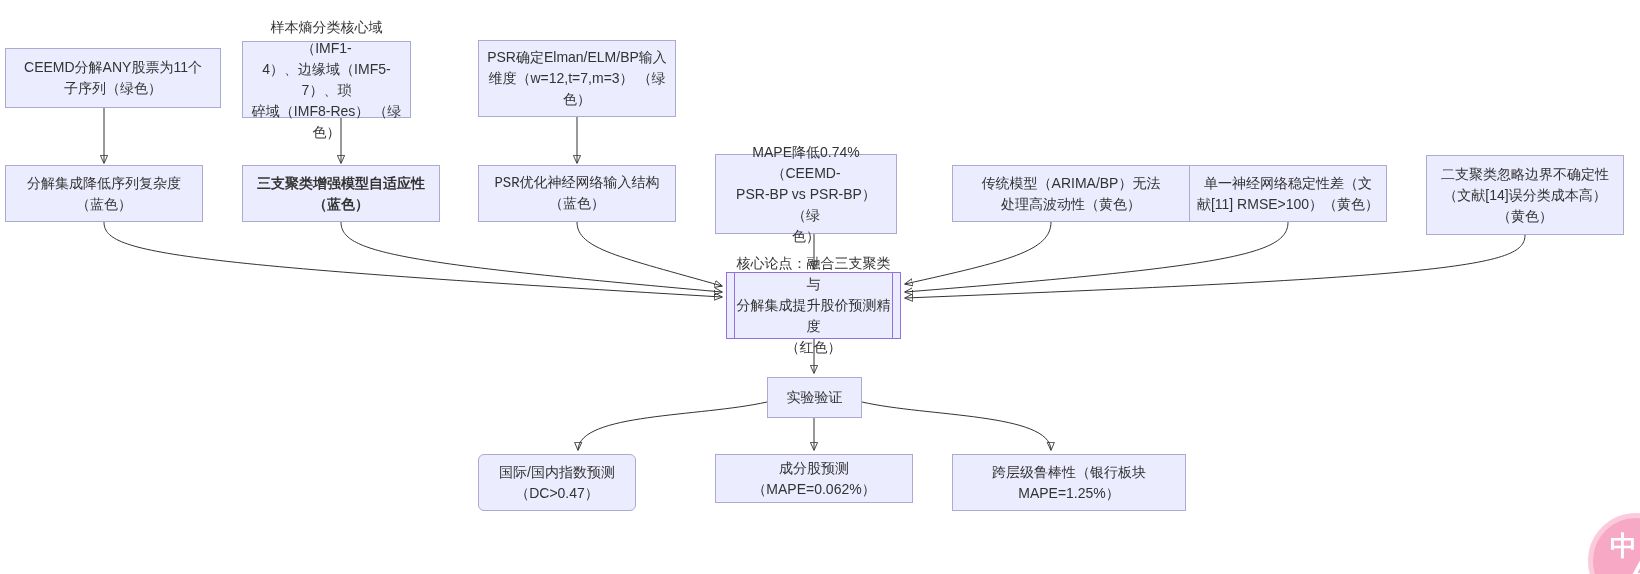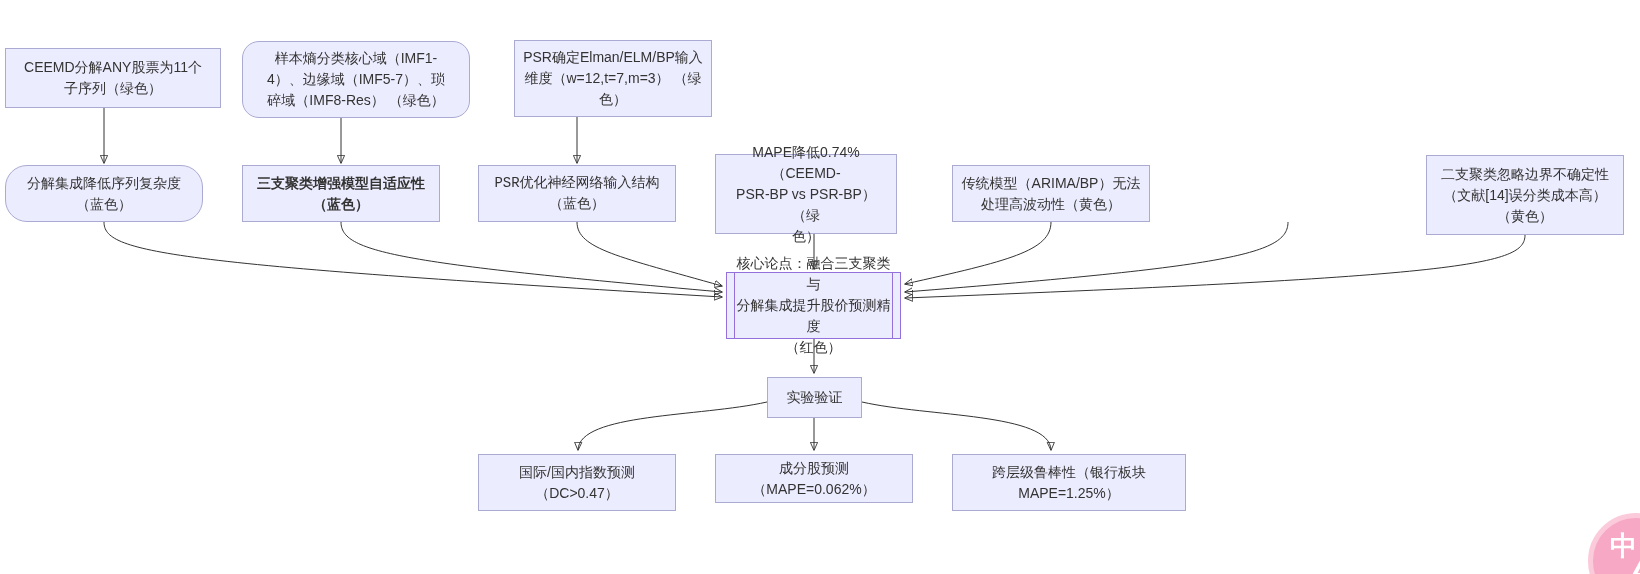--- a/index.html
+++ b/index.html
@@ -35,45 +35,45 @@
     display: flex;
     align-items: center;
     justify-content: center;
     text-align: center;
     white-space: pre-line;
     z-index: 2;
     padding: 2px 6px;
   }
   
   .n-a { left: 5px;    top: 48px;  width: 216px; height: 60px; }
-  .n-b { left: 242px;  top: 41px;  width: 228px; height: 77px; border-radius: 17px; }
-  .n-c { left: 478px;  top: 40px;  width: 198px; height: 77px; margin-left: 36px; }
+  .n-b { left: 242px;  top: 41px;  width: 169px; height: 77px; }
+  .n-c { left: 478px;  top: 40px;  width: 198px; height: 77px; }
   
-  .n-d { left: 5px;    top: 165px; width: 198px; height: 57px; border-radius: 22px; }
+  .n-d { left: 5px;    top: 165px; width: 198px; height: 57px; }
   .n-e { left: 242px;  top: 165px; width: 198px; height: 57px; font-weight: bold; }
   .n-f { left: 478px;  top: 165px; width: 198px; height: 57px; font-family: Liberation Mono, monospace; }
   .n-g { left: 715px;  top: 154px; width: 182px; height: 80px; }
-  .n-h { left: 952px;  top: 165px; width: 198px; height: 57px; }
+  .n-h { left: 952px;  top: 165px; width: 238px; height: 57px; }
   .n-i { left: 1189px; top: 165px; width: 198px; height: 57px; }
   .n-j { left: 1426px; top: 155px; width: 198px; height: 80px; }
   
   .n-core {
     left: 726px; top: 272px; width: 175px; height: 67px;
     border-color: #9370DB;
   }
   .n-core::before, .n-core::after {
     content: "";
     position: absolute; top: 0; bottom: 0;
     width: 1px; background: #9370DB;
   }
   .n-core::before { left: 7px; }
   .n-core::after  { right: 7px; }
   
   .n-exp { left: 767px; top: 377px; width: 95px;  height: 41px; }
-  .n-k   { left: 478px; top: 454px; width: 198px; height: 57px; }
+  .n-k   { left: 478px; top: 454px; width: 158px; height: 57px; border-radius: 6px; }
   .n-l   { left: 715px; top: 454px; width: 198px; height: 49px; }
   .n-m   { left: 952px; top: 454px; width: 234px; height: 57px; }
   
   .translate-badge {
     position: absolute;
     left: 1588px; top: 513px;
     width: 96px; height: 96px;
     border-radius: 50%;
     background: #F7A8C4;
     border: 5px solid #FBCBDC;
@@ -131,20 +131,22 @@
 （蓝色）</div>
   <div class="node n-e">三支聚类增强模型自适应性
 （蓝色）</div>
   <div class="node n-f">PSR优化神经网络输入结构
 （蓝色）</div>
   <div class="node n-g">MAPE降低0.74%（CEEMD-
 PSR-BP vs PSR-BP） （绿
 色）</div>
   <div class="node n-h">传统模型（ARIMA/BP）无法
 处理高波动性（黄色）</div>
+  <div class="node n-i">单一神经网络稳定性差（文
+献[11] RMSE&gt;100）（黄色）</div>
   <div class="node n-j">二支聚类忽略边界不确定性
 （文献[14]误分类成本高）
 （黄色）</div>
 
   <div class="node n-core">核心论点：融合三支聚类与
 分解集成提升股价预测精度
 （红色）</div>
 
   <div class="node n-exp">实验验证</div>
 

